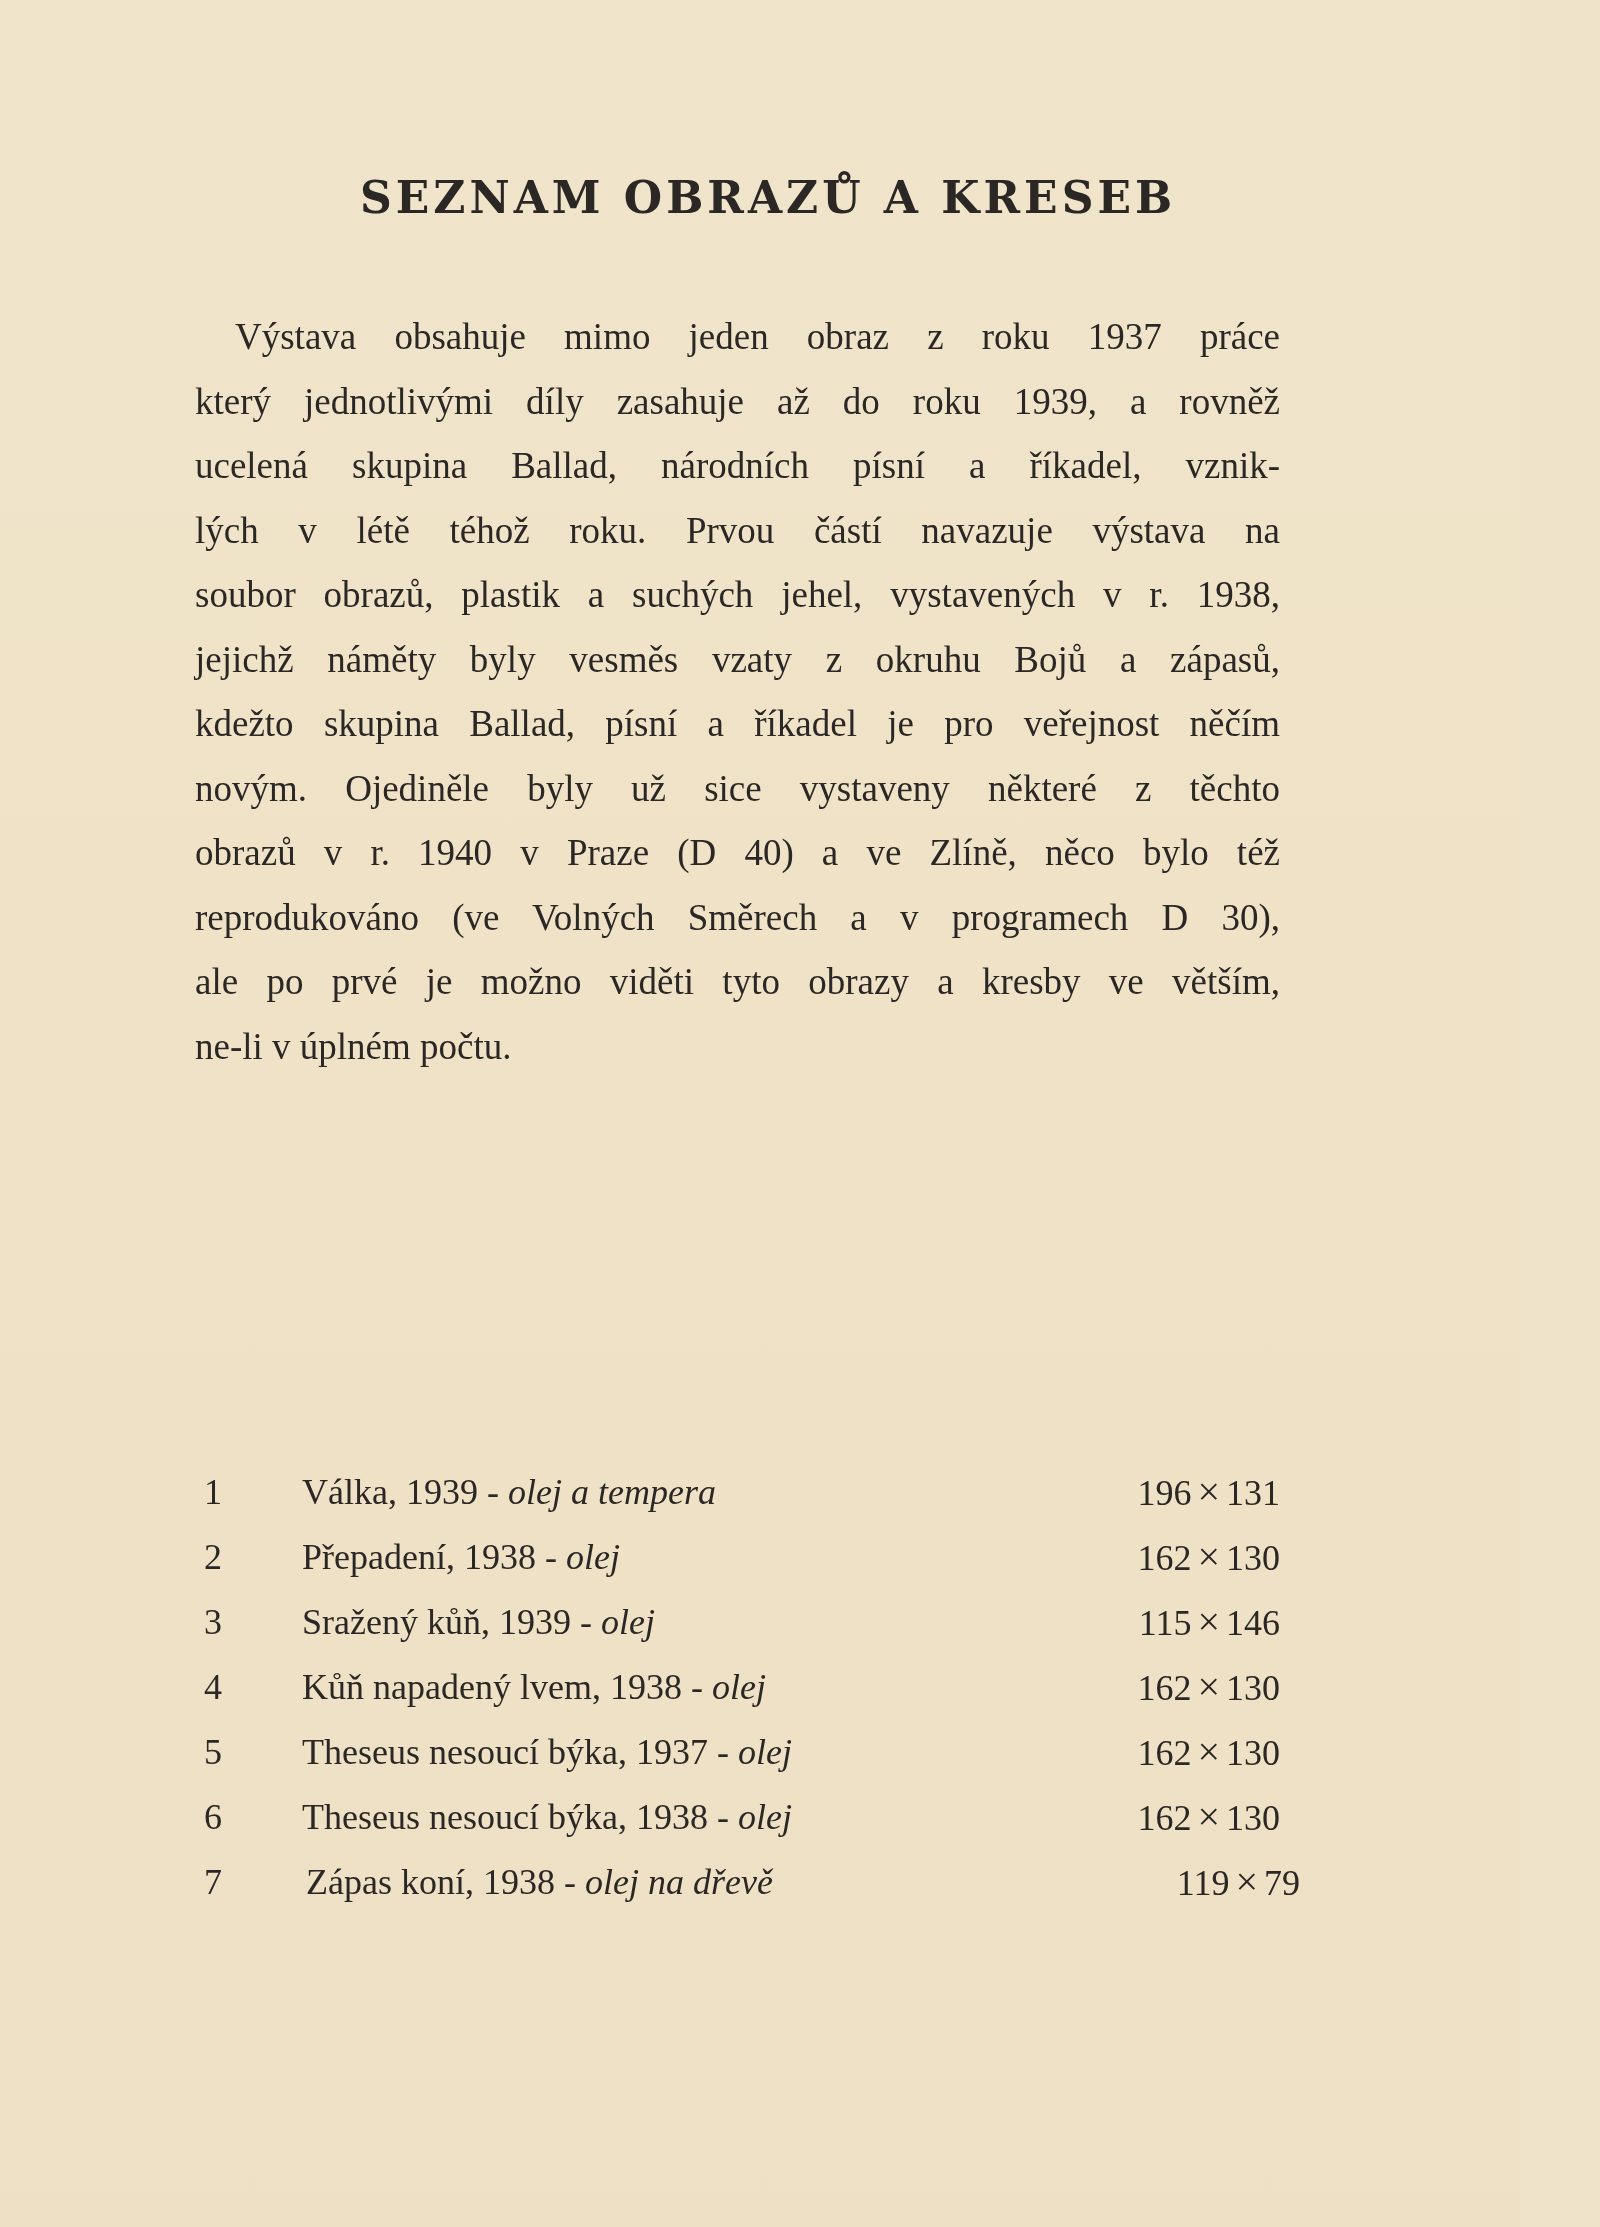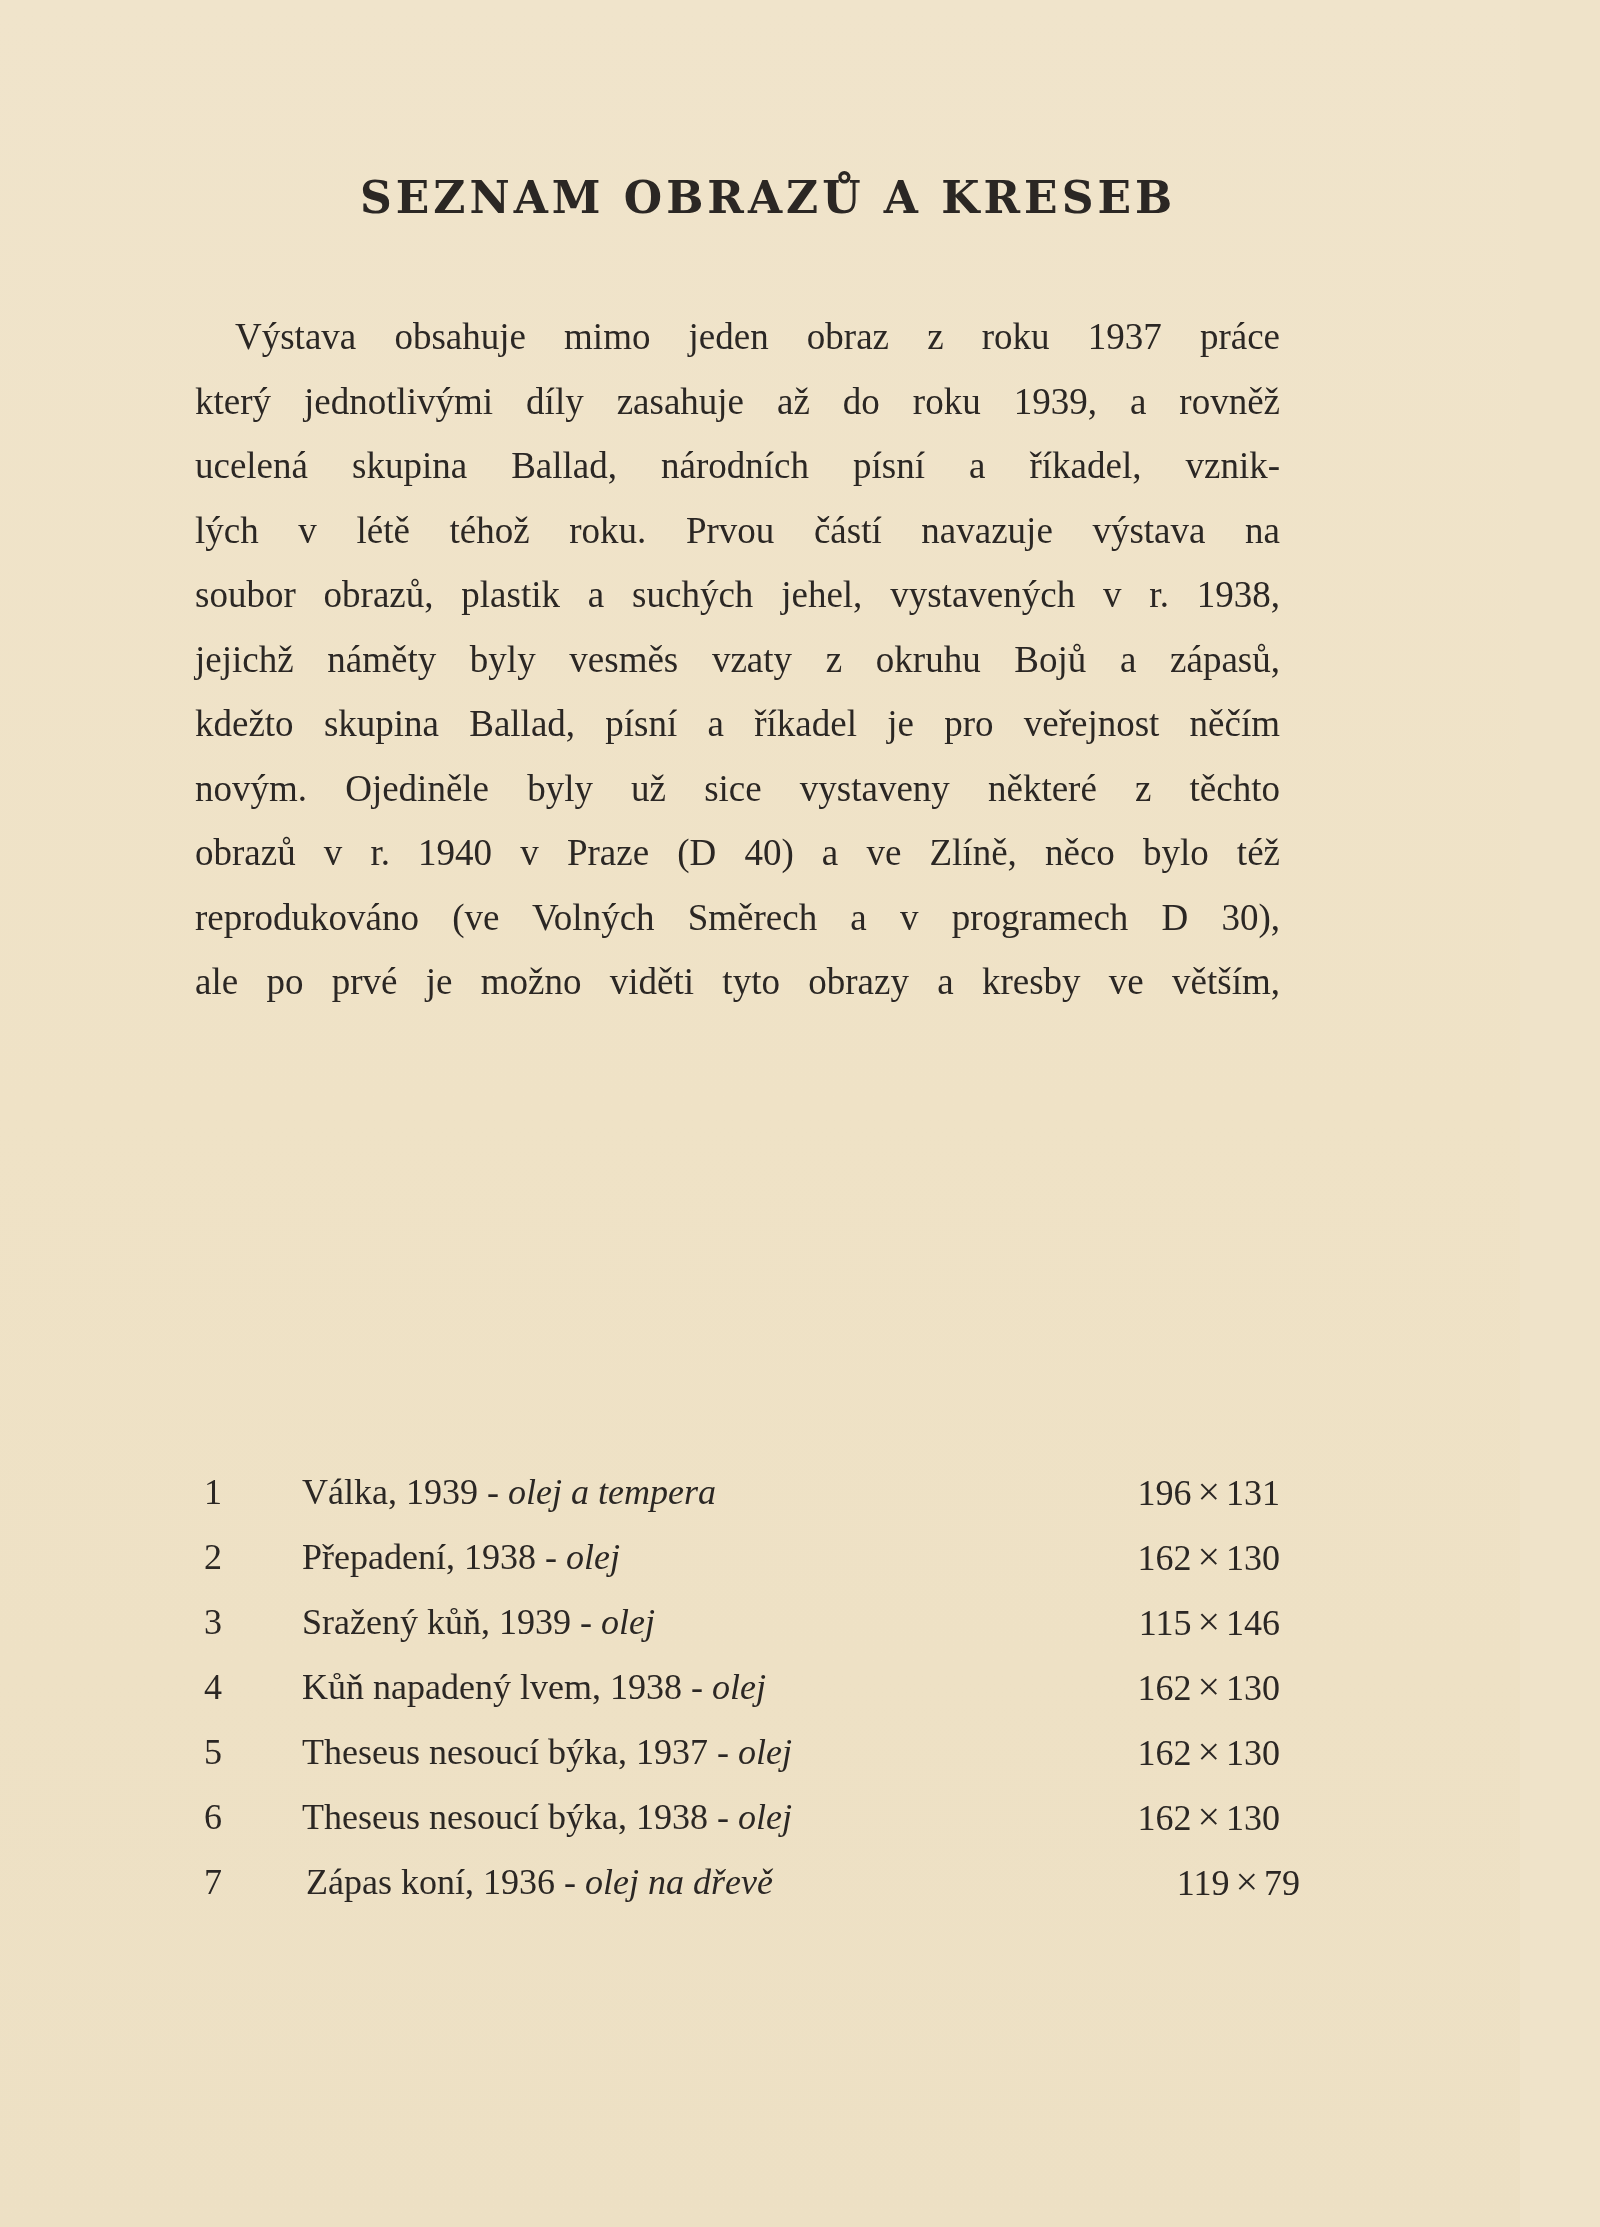--- a/index.html
+++ b/index.html
@@ -103,20 +103,21 @@
     <span class="line">který jednotlivými díly zasahuje až do roku 1939, a rovněž</span>
     <span class="line">ucelená skupina Ballad, národních písní a říkadel, vznik-</span>
     <span class="line">lých v létě téhož roku. Prvou částí navazuje výstava na</span>
     <span class="line">soubor obrazů, plastik a suchých jehel, vystavených v r. 1938,</span>
     <span class="line">jejichž náměty byly vesměs vzaty z okruhu Bojů a zápasů,</span>
     <span class="line">kdežto skupina Ballad, písní a říkadel je pro veřejnost něčím</span>
     <span class="line">novým. Ojediněle byly už sice vystaveny některé z těchto</span>
     <span class="line">obrazů v r. 1940 v Praze (D 40) a ve Zlíně, něco bylo též</span>
     <span class="line">reprodukováno (ve Volných Směrech a v programech D 30),</span>
     <span class="line">ale po prvé je možno viděti tyto obrazy a kresby ve větším,</span>
+    <span class="line last">ne-li v úplném počtu.</span>
   </div>
 
   <div class="works">
     <div class="work-row">
       <span class="work-num">1</span>
       <span class="work-title"><span>Válka, 1939 - </span><span class="work-medium">olej a tempera</span></span>
       <span class="work-dims"><span>196</span><span class="times">×</span><span>131</span></span>
     </div>
     <div class="work-row">
       <span class="work-num">2</span>
@@ -138,17 +139,17 @@
       <span class="work-title"><span>Theseus nesoucí býka, 1937 - </span><span class="work-medium">olej</span></span>
       <span class="work-dims"><span>162</span><span class="times">×</span><span>130</span></span>
     </div>
     <div class="work-row">
       <span class="work-num">6</span>
       <span class="work-title"><span>Theseus nesoucí býka, 1938 - </span><span class="work-medium">olej</span></span>
       <span class="work-dims"><span>162</span><span class="times">×</span><span>130</span></span>
     </div>
     <div class="work-row">
       <span class="work-num">7</span>
-      <span class="work-title" style="left:106px"><span>Zápas koní, 1936 - </span><span class="work-medium">olej na dřevě</span></span>
+      <span class="work-title" style="left:106px"><span>Zápas koní, 1938 - </span><span class="work-medium">olej na dřevě</span></span>
       <span class="work-dims" style="right:0"><span>119</span><span class="times">×</span><span>79</span></span>
     </div>
   </div>
 </div>
 
 </body></html>

